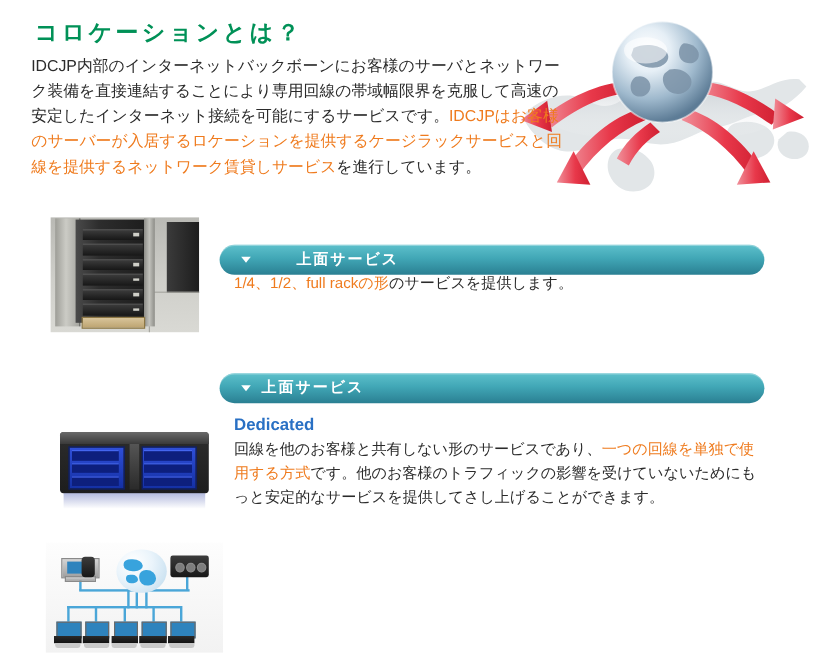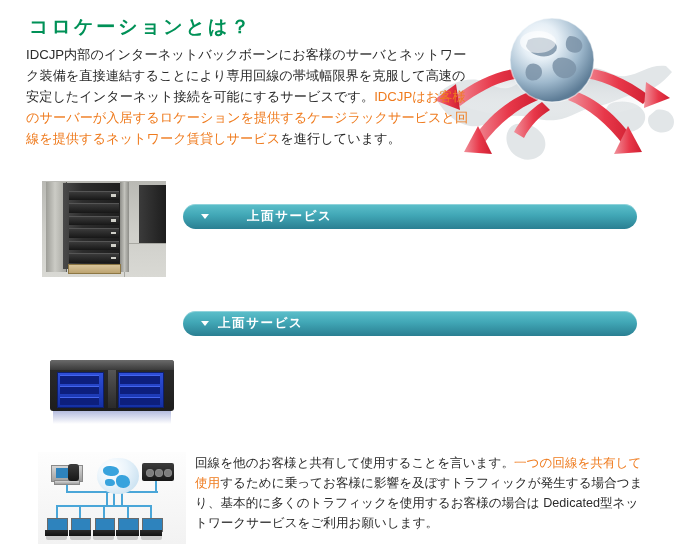--- a/index.html
+++ b/index.html
@@ -214,20 +214,21 @@
   <div class="rack-unit lit" style="top:10%;"></div>
   <div class="rack-unit" style="top:23%;"></div>
   <div class="rack-unit lit" style="top:36%;"></div>
   <div class="rack-unit lit" style="top:49%;"></div>
   <div class="rack-unit lit" style="top:62%;"></div>
   <div class="rack-unit lit" style="top:75%;"></div>
   <div class="rack-box" style="top:86%;"></div>
 </div>
 
 <div class="block-text" style="left:195px; top:226px; width:430px;">
+  <div><span class="hl-orange">1/4、1/2、full rackの形</span><span>のサービスを提供します。</span></div>
 </div>
 
 <div class="banner" style="top:311px;">
   <span class="tri"></span>
   <span class="banner-label">上面サービス</span>
 </div>
 
 <div class="photo" style="left:42px; top:349px; width:140px; height:82px;">
   <div class="srv-bg"></div>
   <div class="srv-case"></div>
@@ -238,20 +239,22 @@
   <div class="srv-slot" style="left:13%; top:45%; width:28%; height:9%;"></div>
   <div class="srv-slot" style="left:13%; top:58%; width:28%; height:9%;"></div>
   <div class="srv-slot" style="left:56%; top:32%; width:28%; height:9%;"></div>
   <div class="srv-slot" style="left:56%; top:45%; width:28%; height:9%;"></div>
   <div class="srv-slot" style="left:56%; top:58%; width:28%; height:9%;"></div>
   <div class="srv-mid"></div>
   <div class="srv-refl"></div>
 </div>
 
 <div class="block-text" style="left:195px; top:343px; width:440px;">
+  <div class="sub-head">Dedicated</div>
+  <div><span>回線を他のお客様と共有しない形のサービスであり、</span><span class="hl-orange">一つの回線を単独で使用する方式</span><span>です。他のお客様のトラフィックの影響を受けていないためにもっと安定的なサービスを提供してさし上げることができます。</span></div>
 </div>
 
 <div class="photo" style="left:38px; top:452px; width:148px; height:92px;">
   <div class="net-bg"></div>
 
   <div class="net-line" style="left:19%; top:42%; width:62%; height:2px;"></div>
 
   <div class="net-line" style="left:19%; top:28%; width:2px; height:16%;"></div>
   <div class="net-line" style="left:79%; top:24%; width:2px; height:20%;"></div>
 
@@ -304,14 +307,13 @@
       <div class="foot"></div>
     </div>
   <div class="net-lap" style="left:69%; top:72%; width:15%; height:24%;">
       <div class="lid"></div>
       <div class="base"></div>
       <div class="foot"></div>
     </div>
 </div>
 
 <div class="block-text" style="left:195px; top:453px; width:448px;">
-  <div><span>回線を他のお客様と共有して使用することを言います。</span><span class="hl-orange">一つの回線を共有して使用</span><span>するために乗ってお客様に影響を及ぼすトラフィックが発生する場合つまり、基本的に多くのトラフィックを使用するお客様の場合は Dedicated型ネットワークサービスをご利用お願いします。</span></div>
 </div>
 
 </body></html>

